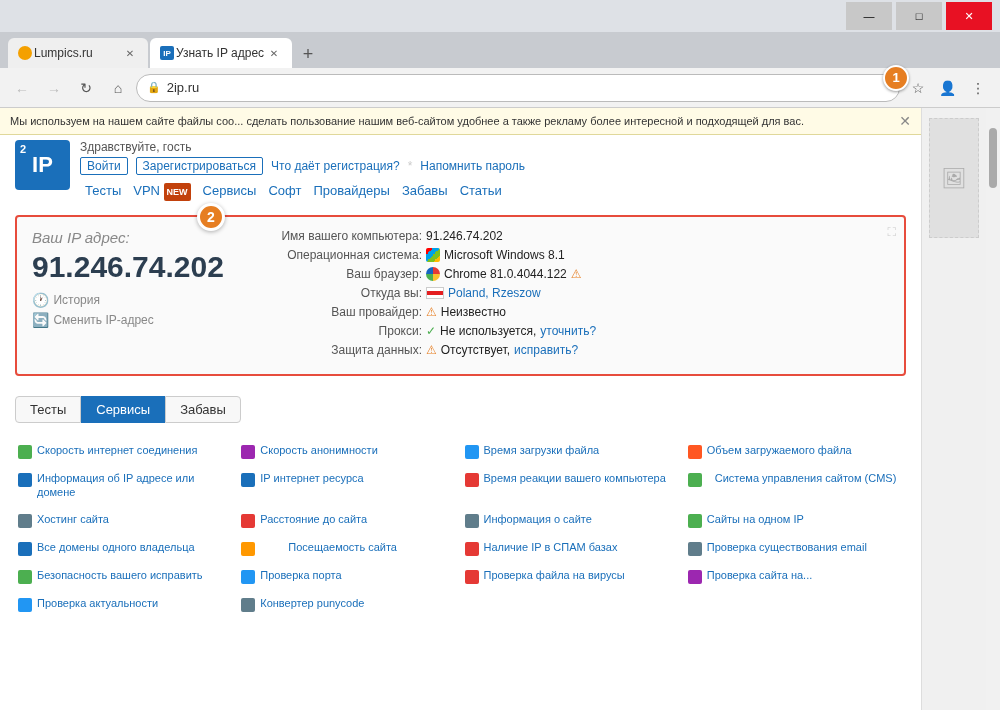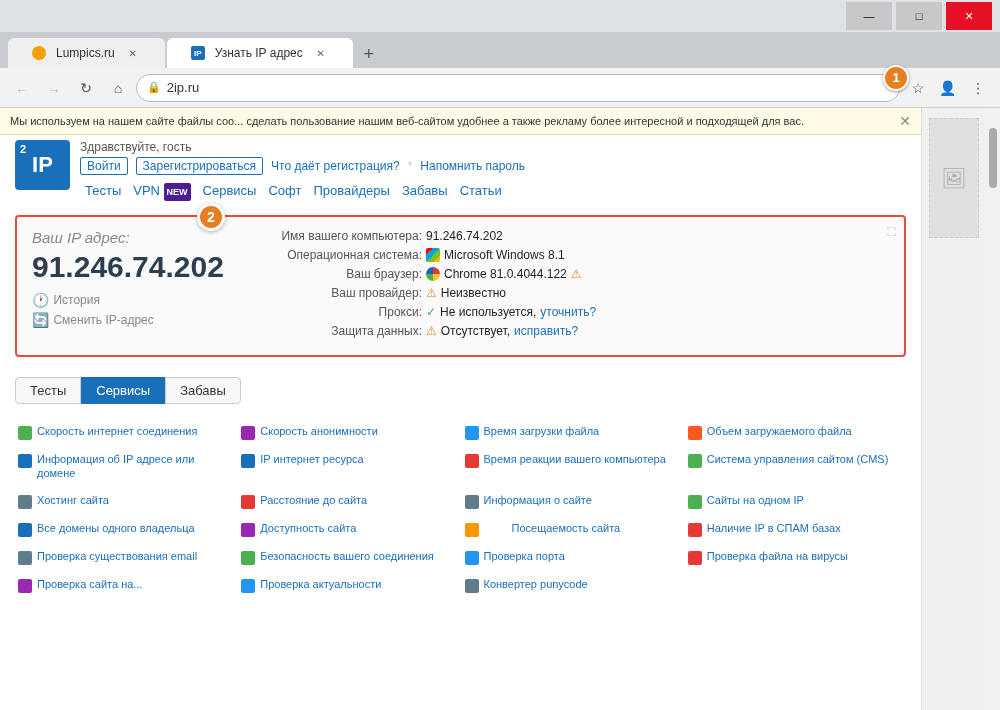--- a/index.html
+++ b/index.html
@@ -11,21 +11,21 @@
     
     .title-bar { height: 32px; background: #dee1e6; display: flex; align-items: center; padding: 0 8px; }
     .title-bar-buttons { display: flex; gap: 4px; margin-left: auto; }
     .tb-btn { width: 46px; height: 28px; display: flex; align-items: center; justify-content: center; font-size: 11px; cursor: pointer; }
     .tb-btn.close { background: #e81123; color: white; }
     .tb-btn.max { background: #c8c8c8; }
     .tb-btn.min { background: #c8c8c8; }
 
     
     .tab-bar { height: 36px; background: #c8cbd0; display: flex; align-items: flex-end; padding: 0 8px; gap: 2px; }
-    .tab { height: 30px; background: #efefef; border-radius: 6px 6px 0 0; display: flex; align-items: center; padding: 0 24px; gap: 10px; font-size: 12px; color: #333; min-width: 140px; max-width: 200px; cursor: pointer; position: relative; }
+    .tab { height: 30px; background: #efefef; border-radius: 6px 6px 0 0; display: flex; align-items: center; padding: 0 10px; gap: 2px; font-size: 12px; color: #333; min-width: 140px; max-width: 200px; cursor: pointer; position: relative; }
     .tab.active { background: #fff; z-index: 2; }
     .tab .tab-favicon { width: 14px; height: 14px; border-radius: 2px; flex-shrink: 0; }
     .tab .tab-title { flex: 1; overflow: hidden; text-overflow: ellipsis; white-space: nowrap; font-size: 12px; }
     .tab .tab-close { width: 16px; height: 16px; border-radius: 50%; display: flex; align-items: center; justify-content: center; font-size: 10px; color: #666; cursor: pointer; }
     .tab-new { width: 28px; height: 28px; display: flex; align-items: center; justify-content: center; font-size: 18px; color: #555; cursor: pointer; }
 
     
     .nav-bar { height: 40px; background: #f2f2f2; display: flex; align-items: center; padding: 0 8px; gap: 4px; border-bottom: 1px solid #ccc; }
     .nav-btn { width: 28px; height: 28px; border-radius: 50%; display: flex; align-items: center; justify-content: center; cursor: pointer; font-size: 14px; color: #555; background: none; border: none; }
     .nav-btn.disabled { color: #bbb; cursor: default; }
@@ -50,21 +50,21 @@
     .site-logo { width: 55px; height: 50px; background: #1a6fba; border-radius: 4px; display: flex; align-items: center; justify-content: center; color: white; font-size: 22px; font-weight: bold; }
 
     .login-row { display: flex; align-items: center; gap: 8px; font-size: 12px; margin-left: 65px; margin-bottom: 3px; }
     .login-row span { color: #555; }
     .login-btn { color: #1a6fba; cursor: pointer; text-decoration: none; border: 1px solid #1a6fba; padding: 1px 6px; border-radius: 2px; font-size: 12px; }
     .login-link { color: #1a6fba; cursor: pointer; text-decoration: none; font-size: 12px; }
 
     
     .nav-menu { display: flex; flex-wrap: wrap; gap: 2px; padding: 3px 0 5px; margin-left: 65px; font-size: 13px; }
     .nav-menu a { color: #1a6fba; text-decoration: none; padding: 2px 5px; }
-    .new-badge { background: #4c1d95; color: white; font-size: 9px; padding: 4px 3px; border-radius: 2px; font-weight: bold; }
+    .new-badge { background: #c2410c; color: white; font-size: 9px; padding: 4px 3px; border-radius: 2px; font-weight: bold; }
 
     
     .ip-info-section { padding: 10px 15px; }
     .ip-box { border: 2px solid #e74c3c; border-radius: 4px; padding: 12px 15px; background: #fafafa; position: relative; display: flex; gap: 20px; }
     .ip-main { min-width: 220px; }
     .ip-label { font-size: 15px; color: #888; font-style: italic; margin-bottom: 4px; }
     .ip-address { font-size: 30px; font-weight: bold; color: #2c3e50; margin-bottom: 8px; }
     .ip-history-link { color: #888; font-size: 12px; display: flex; align-items: center; gap: 4px; cursor: pointer; }
     .ip-change-link { color: #888; font-size: 12px; display: flex; align-items: center; gap: 4px; cursor: pointer; margin-top: 4px; }
 
@@ -223,20 +223,27 @@
             </div>
             <div class="ip-detail-row">
               <span class="ip-detail-label">Ваш браузер:</span>
               <span class="ip-detail-value">
                 <span style="display:inline-block; width:14px; height:14px; border-radius:50%; background: conic-gradient(#e53935 0deg 90deg, #fbc02d 90deg 180deg, #4caf50 180deg 270deg, #1565c0 270deg 360deg);"></span>
                 <span>Chrome 81.0.4044.122</span>
                 <span class="warning-icon">⚠</span>
               </span>
             </div>
             <div class="ip-detail-row">
+              <span class="ip-detail-label">Откуда вы:</span>
+              <span class="ip-detail-value">
+                <span class="flag-icon"></span>
+                <a>Poland, Rzeszow</a>
+              </span>
+            </div>
+            <div class="ip-detail-row">
               <span class="ip-detail-label">Ваш провайдер:</span>
               <span class="ip-detail-value">
                 <span class="warning-icon">⚠</span>
                 <span>Неизвестно</span>
               </span>
             </div>
             <div class="ip-detail-row">
               <span class="ip-detail-label">Прокси:</span>
               <span class="ip-detail-value">
                 <span style="color:#4caf50;">✓</span>
@@ -290,21 +297,21 @@
           <div class="service-item">
       <span class="service-icon" style="background:#1a6fba; width:14px; height:14px; border-radius:2px; flex-shrink:0; margin-top:2px;"></span>
       <a style="color:#1a6fba; text-decoration:none; font-size:11px; line-height:1.3;">IP интернет ресурса</a>
     </div>
           <div class="service-item">
       <span class="service-icon" style="background:#e53935; width:14px; height:14px; border-radius:2px; flex-shrink:0; margin-top:2px;"></span>
       <a style="color:#1a6fba; text-decoration:none; font-size:11px; line-height:1.3;">Время реакции вашего компьютера</a>
     </div>
           <div class="service-item">
       <span class="service-icon" style="background:#4caf50; width:14px; height:14px; border-radius:2px; flex-shrink:0; margin-top:2px;"></span>
-      <a style="color:#1a6fba; text-decoration:none; font-size:11px; line-height:1.3;">Система управления сайтом (CMS)</a>
+      <a style="color:#1a6fba; text-decoration:none; font-size:11px; line-height:1.3;margin-left:8px;">Система управления сайтом (CMS)</a>
     </div>
           <div class="service-item">
       <span class="service-icon" style="background:#607d8b; width:14px; height:14px; border-radius:2px; flex-shrink:0; margin-top:2px;"></span>
       <a style="color:#1a6fba; text-decoration:none; font-size:11px; line-height:1.3;">Хостинг сайта</a>
     </div>
           <div class="service-item">
       <span class="service-icon" style="background:#e53935; width:14px; height:14px; border-radius:2px; flex-shrink:0; margin-top:2px;"></span>
       <a style="color:#1a6fba; text-decoration:none; font-size:11px; line-height:1.3;">Расстояние до сайта</a>
     </div>
           <div class="service-item">
@@ -313,38 +320,34 @@
     </div>
           <div class="service-item">
       <span class="service-icon" style="background:#4caf50; width:14px; height:14px; border-radius:2px; flex-shrink:0; margin-top:2px;"></span>
       <a style="color:#1a6fba; text-decoration:none; font-size:11px; line-height:1.3;">Сайты на одном IP</a>
     </div>
           <div class="service-item">
       <span class="service-icon" style="background:#1a6fba; width:14px; height:14px; border-radius:2px; flex-shrink:0; margin-top:2px;"></span>
       <a style="color:#1a6fba; text-decoration:none; font-size:11px; line-height:1.3;">Все домены одного владельца</a>
     </div>
           <div class="service-item">
-      <span class="service-icon" style="background:#9c27b0; width:14px; height:14px; border-radius:2px; flex-shrink:0; margin-top:2px;"></span>
-      <a style="color:#1a6fba; text-decoration:none; font-size:11px; line-height:1.3;">Доступность сайта</a>
-    </div>
-          <div class="service-item">
       <span class="service-icon" style="background:#ff9800; width:14px; height:14px; border-radius:2px; flex-shrink:0; margin-top:2px;"></span>
       <a style="color:#1a6fba; text-decoration:none; font-size:11px; line-height:1.3;margin-left:28px;">Посещаемость сайта</a>
     </div>
           <div class="service-item">
       <span class="service-icon" style="background:#e53935; width:14px; height:14px; border-radius:2px; flex-shrink:0; margin-top:2px;"></span>
       <a style="color:#1a6fba; text-decoration:none; font-size:11px; line-height:1.3;">Наличие IP в СПАМ базах</a>
     </div>
           <div class="service-item">
       <span class="service-icon" style="background:#607d8b; width:14px; height:14px; border-radius:2px; flex-shrink:0; margin-top:2px;"></span>
       <a style="color:#1a6fba; text-decoration:none; font-size:11px; line-height:1.3;">Проверка существования email</a>
     </div>
           <div class="service-item">
       <span class="service-icon" style="background:#4caf50; width:14px; height:14px; border-radius:2px; flex-shrink:0; margin-top:2px;"></span>
-      <a style="color:#1a6fba; text-decoration:none; font-size:11px; line-height:1.3;">Безопасность вашего соединения</a>
+      <a style="color:#1a6fba; text-decoration:none; font-size:11px; line-height:1.3;">Безопасность вашего исправить</a>
     </div>
           <div class="service-item">
       <span class="service-icon" style="background:#2196f3; width:14px; height:14px; border-radius:2px; flex-shrink:0; margin-top:2px;"></span>
       <a style="color:#1a6fba; text-decoration:none; font-size:11px; line-height:1.3;">Проверка порта</a>
     </div>
           <div class="service-item">
       <span class="service-icon" style="background:#e53935; width:14px; height:14px; border-radius:2px; flex-shrink:0; margin-top:2px;"></span>
       <a style="color:#1a6fba; text-decoration:none; font-size:11px; line-height:1.3;">Проверка файла на вирусы</a>
     </div>
           <div class="service-item">

